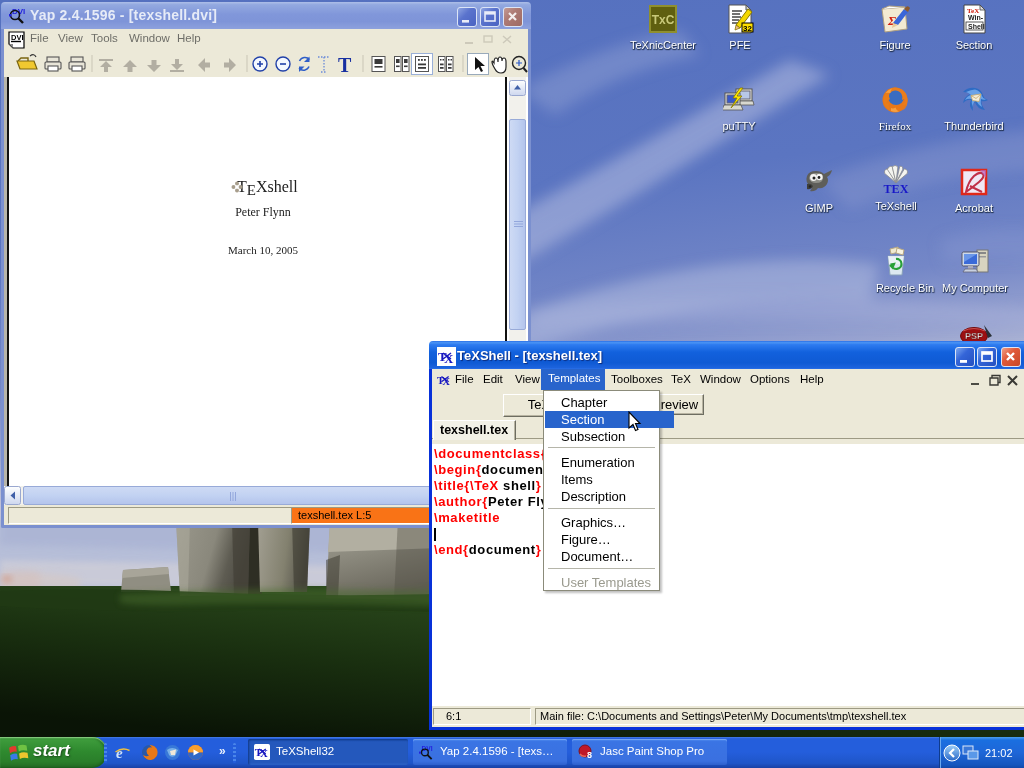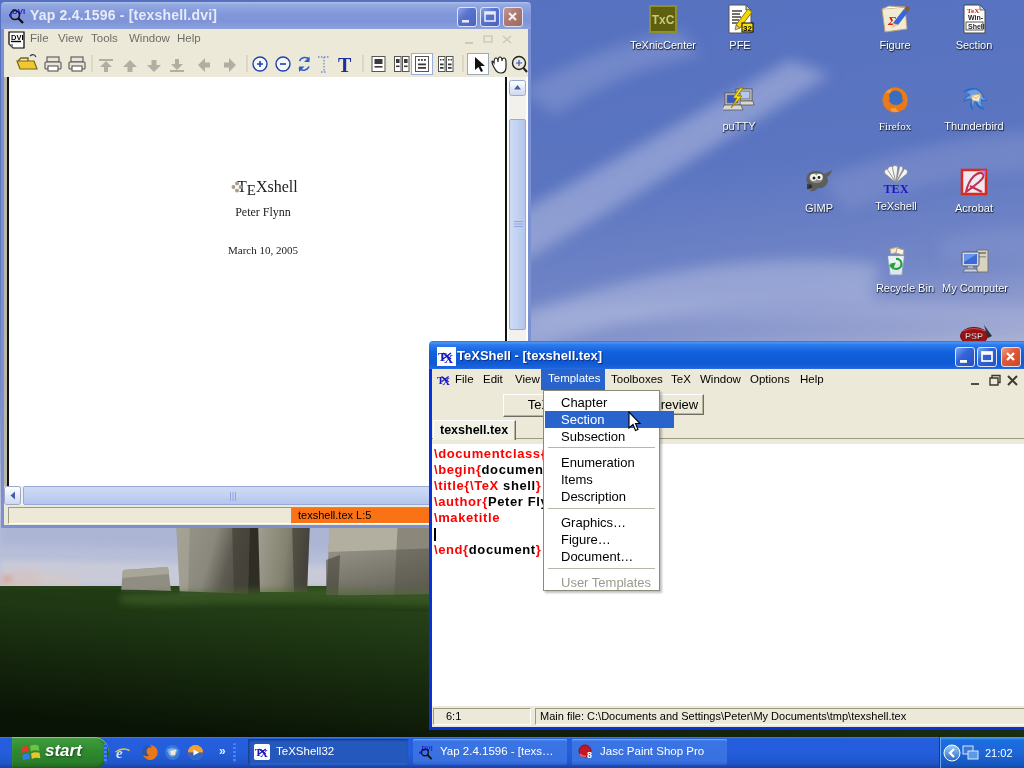--- a/index.html
+++ b/index.html
@@ -501,21 +501,21 @@
     <div class="sep" style="top:177px;"></div>
     <div class="mi" style="top:183px;color:#9a9a8e;">User Templates</div>
   </div>
   <svg class="abs" style="left:196px;top:42px;z-index:5;" width="14" height="22" viewBox="0 0 14 22">
       <path d="M1 1 L1 17 L5 13.5 L7.5 19.5 L10 18.5 L7.5 12.5 L12 12.5 Z" fill="#fff" stroke="#000" stroke-width="1.1"></path>
     </svg>
 </div>
 
 <div id="taskbar">
 
-  <div class="abs" style="left:12px;top:0;width:97px;height:31px;border-radius:0 15px 15px 0;background:linear-gradient(180deg,#60b05c 0%,#3e9c3c 8%,#2f8a2f 45%,#2a7e2a 80%,#256e25 95%,#1d5e1d 100%);box-shadow:inset 0 1px 1px #88cc80, inset -2px 0 3px #1a5c1a;">
+  <div class="abs" style="left:0;top:0;width:97px;height:31px;border-radius:0 15px 15px 0;background:linear-gradient(180deg,#60b05c 0%,#3e9c3c 8%,#2f8a2f 45%,#2a7e2a 80%,#256e25 95%,#1d5e1d 100%);box-shadow:inset 0 1px 1px #88cc80, inset -2px 0 3px #1a5c1a;padding-left:10px;">
     <svg class="abs" style="left:6px;top:3px;" width="26" height="26" viewBox="0 0 26 26">
       <g transform="rotate(-8 13 13)">
       <path d="M4 6.5 Q7.5 4.5 11 6 L11 11.5 Q7.5 10 4 12 Z" fill="#e23a2e"></path>
       <path d="M13 6 Q17 4.5 21.5 6.5 L21.5 12 Q17 10 13 11.5 Z" fill="#6fc243"></path>
       <path d="M4 14 Q7.5 12 11 13.5 L11 19 Q7.5 17.5 4 19.5 Z" fill="#3a7ae8"></path>
       <path d="M13 13.5 Q17 12 21.5 14 L21.5 19.5 Q17 17.5 13 19 Z" fill="#ecc52e"></path>
       </g>
     </svg>
     <span class="abs" style="left:33px;top:4px;font-size:17px;font-weight:bold;font-style:italic;color:#fff;text-shadow:1px 1px 2px #1a4a1a;">start</span>
   </div>

